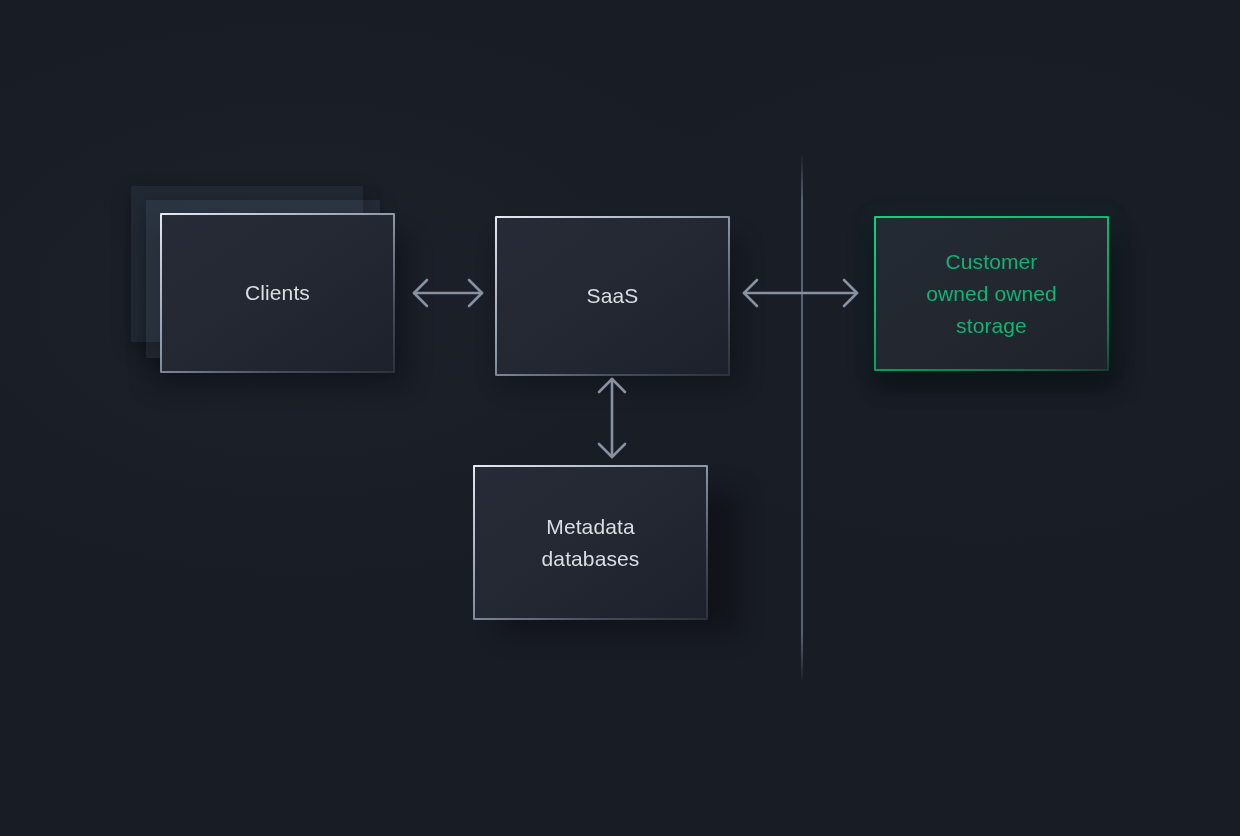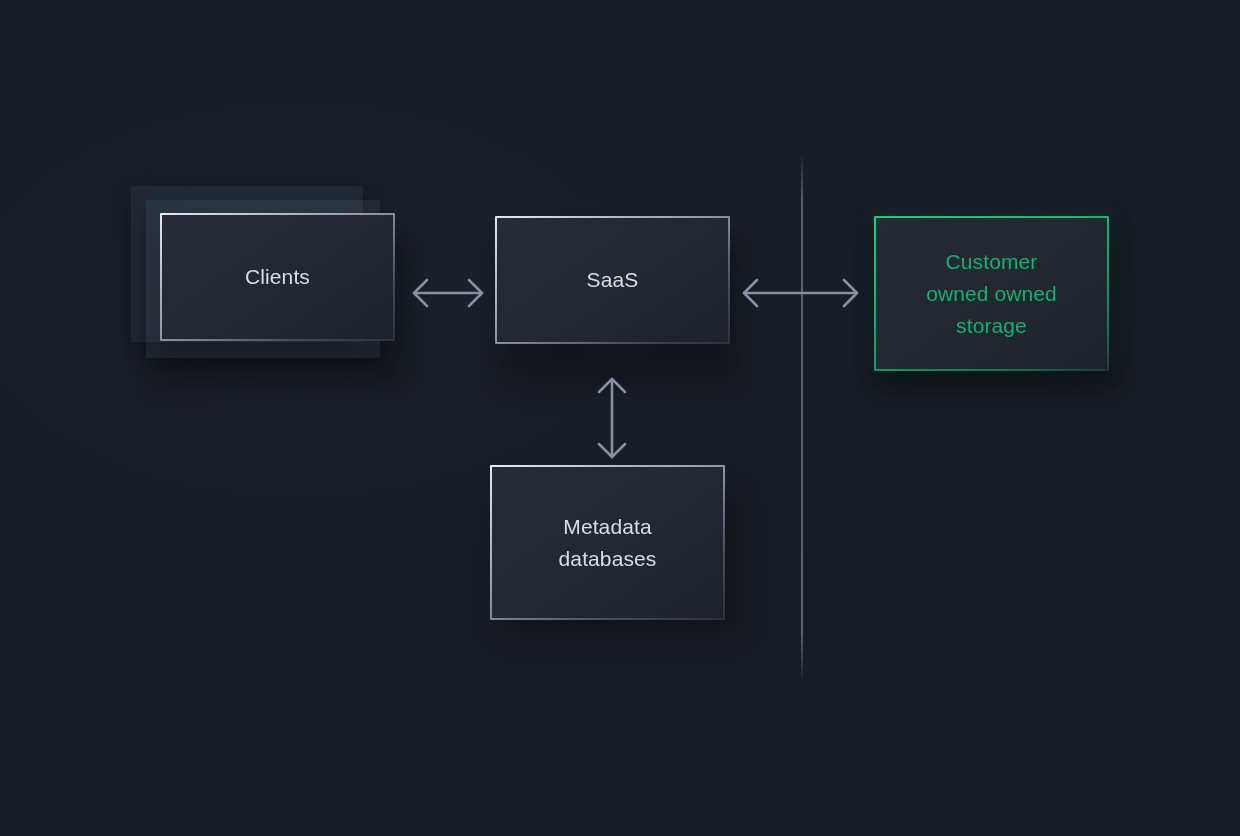--- a/index.html
+++ b/index.html
@@ -108,29 +108,29 @@
   <div class="boxshadow" style="left:152px; top:236px; width:256px; height:150px;"></div>
   <div class="boxshadow" style="left:500px; top:240px; width:240px; height:145px;"></div>
   <div class="boxshadow" style="left:500px; top:490px; width:240px; height:145px;"></div>
   <div class="boxshadow" style="left:880px; top:240px; width:240px; height:145px; opacity:0.26;"></div>
 
   <div class="ghost" style="left:131px; top:186px; width:232px; height:156px;"></div>
   <div class="ghost g2" style="left:146px; top:200px; width:234px; height:158px;"></div>
 
   <div class="divider" style="left:801px; top:155px; height:526px;"></div>
 
-  <div class="node silver" style="left:160px; top:213px; width:235px; height:128px;">
+  <div class="node silver" style="left:160px; top:213px; width:235px; height:160px;">
     <span class="node-label">Clients</span>
   </div>
 
-  <div class="node silver" style="left:495px; top:216px; width:235px; height:128px;">
+  <div class="node silver" style="left:495px; top:216px; width:235px; height:160px;">
     <span class="node-label">SaaS</span>
   </div>
 
-  <div class="node silver" style="left:490px; top:465px; width:235px; height:155px;">
+  <div class="node silver" style="left:473px; top:465px; width:235px; height:155px;">
     <span class="node-label">
       <span>Metadata</span><br>
       <span>databases</span>
     </span>
   </div>
 
   <div class="node green" style="left:874px; top:216px; width:235px; height:155px;">
     <span class="node-label">
       <span>Customer</span><br>
       <span>owned owned</span><br>

